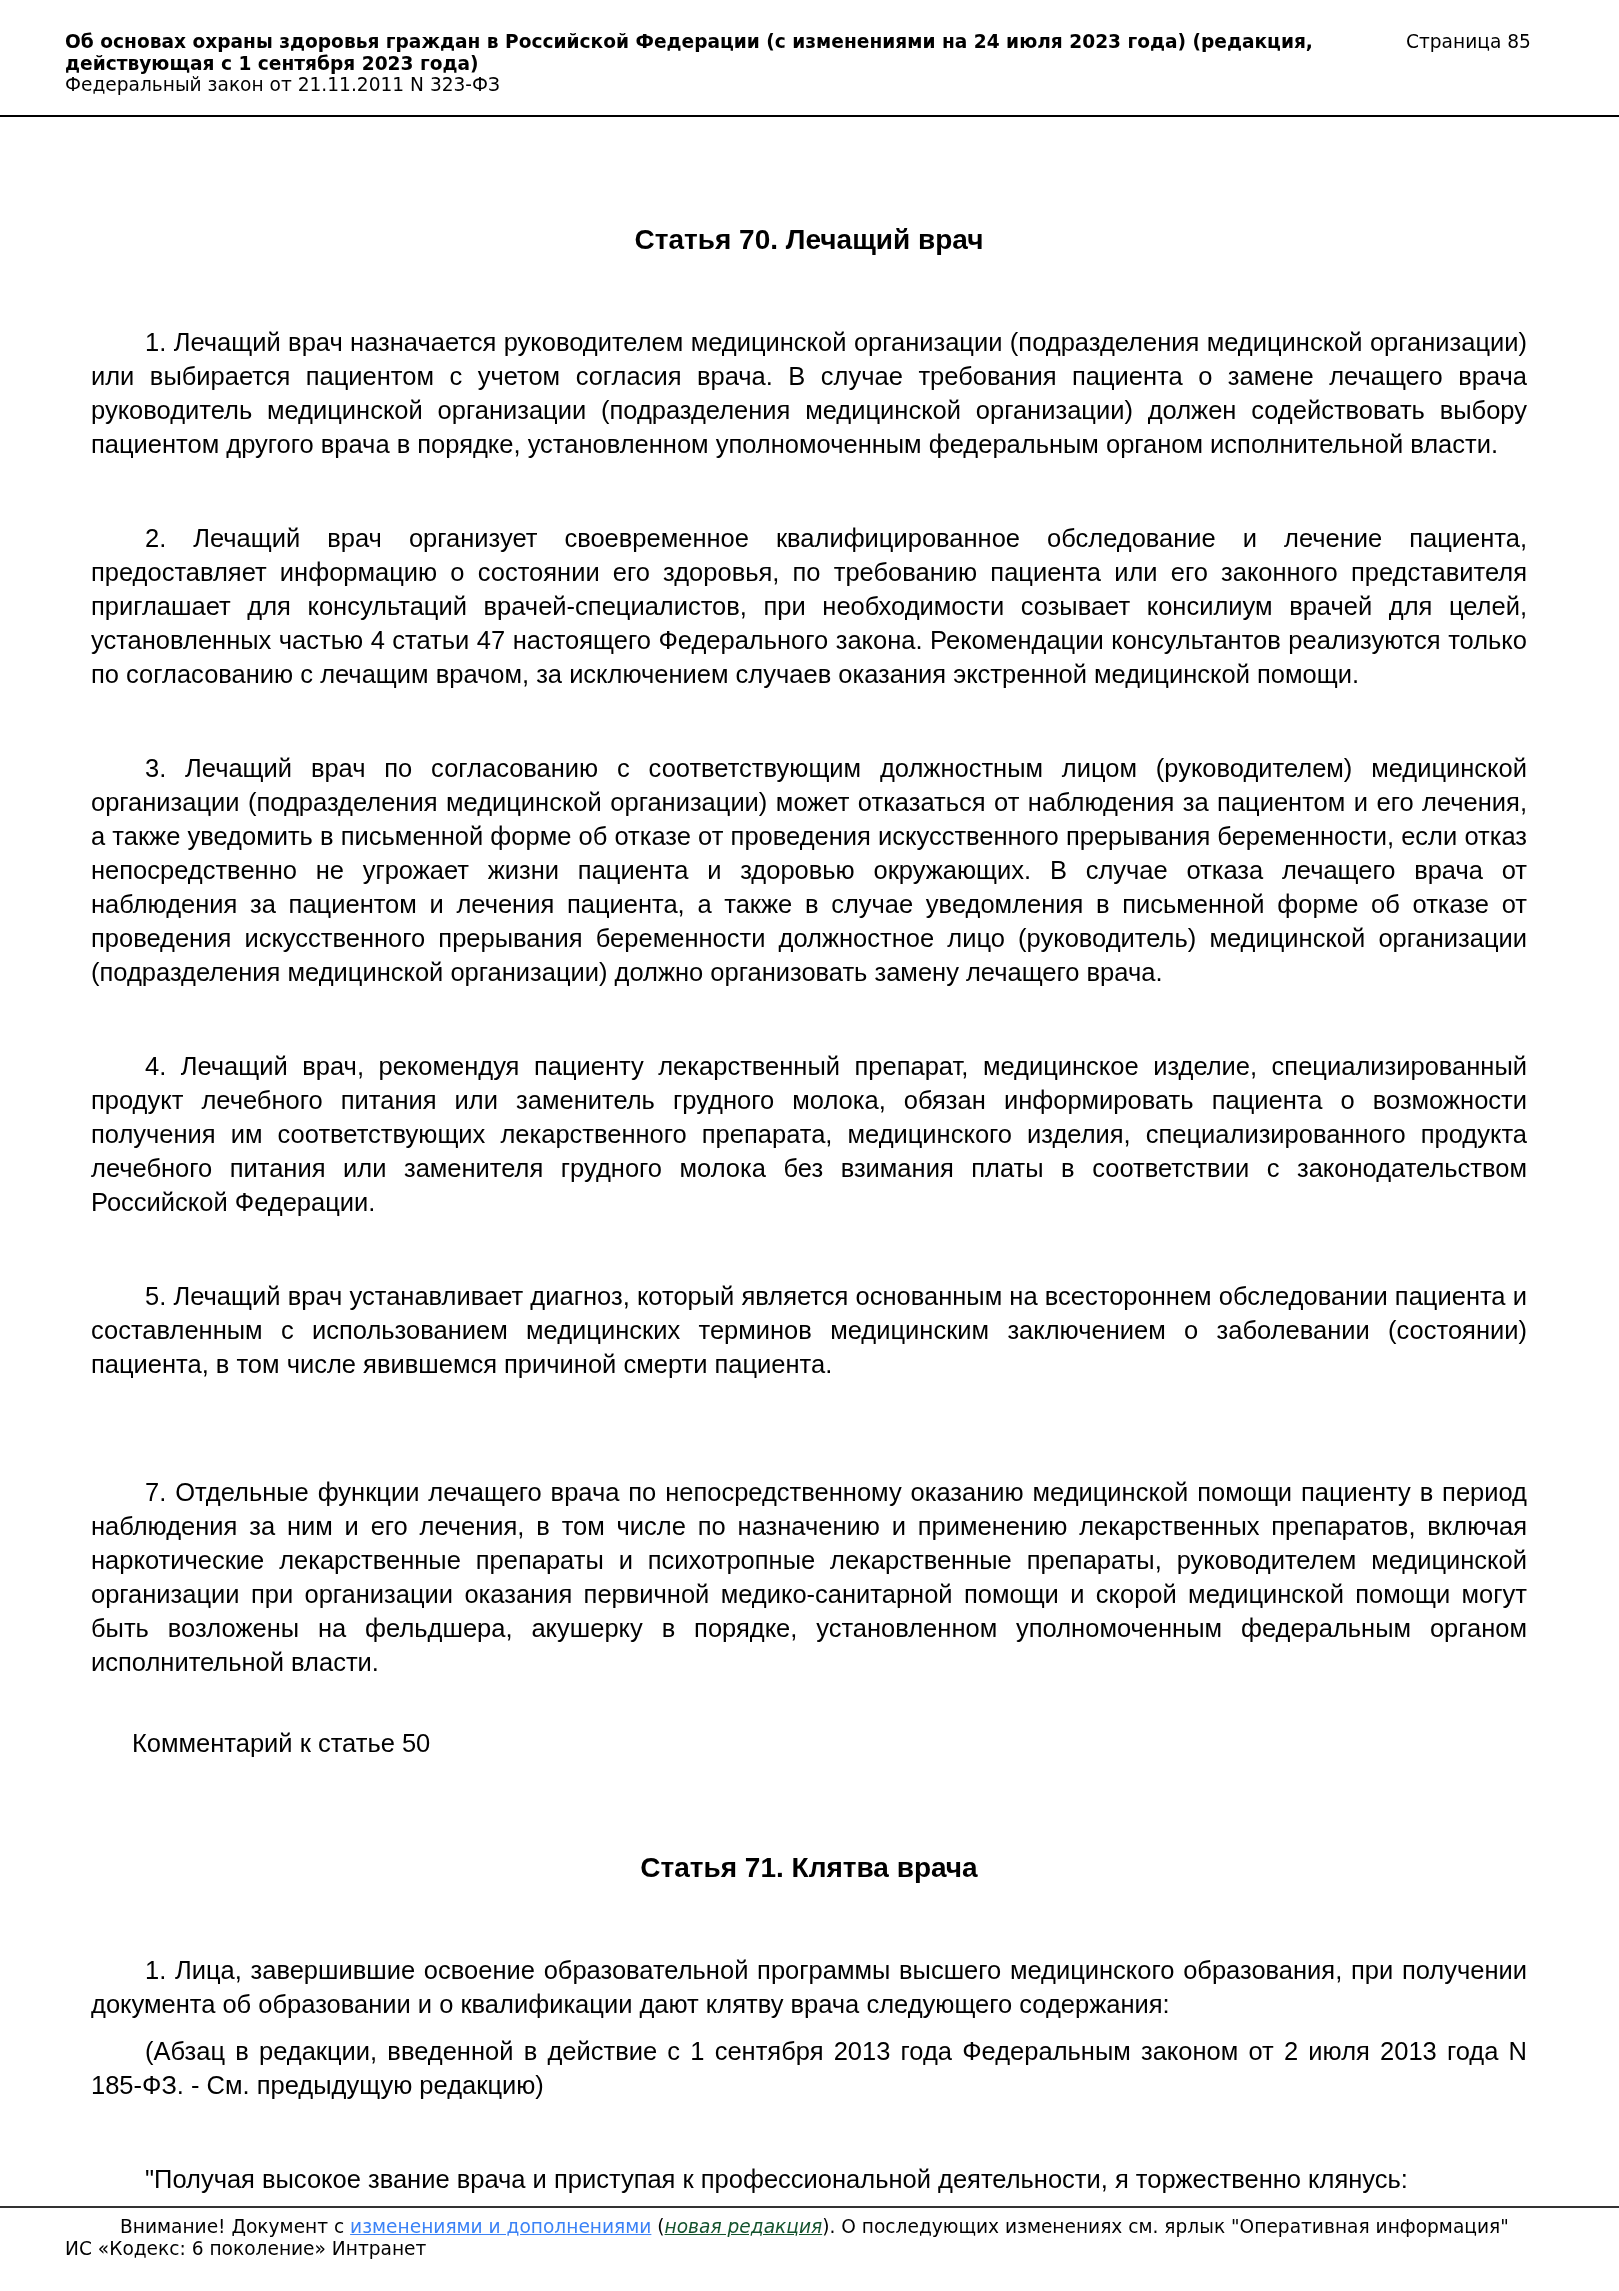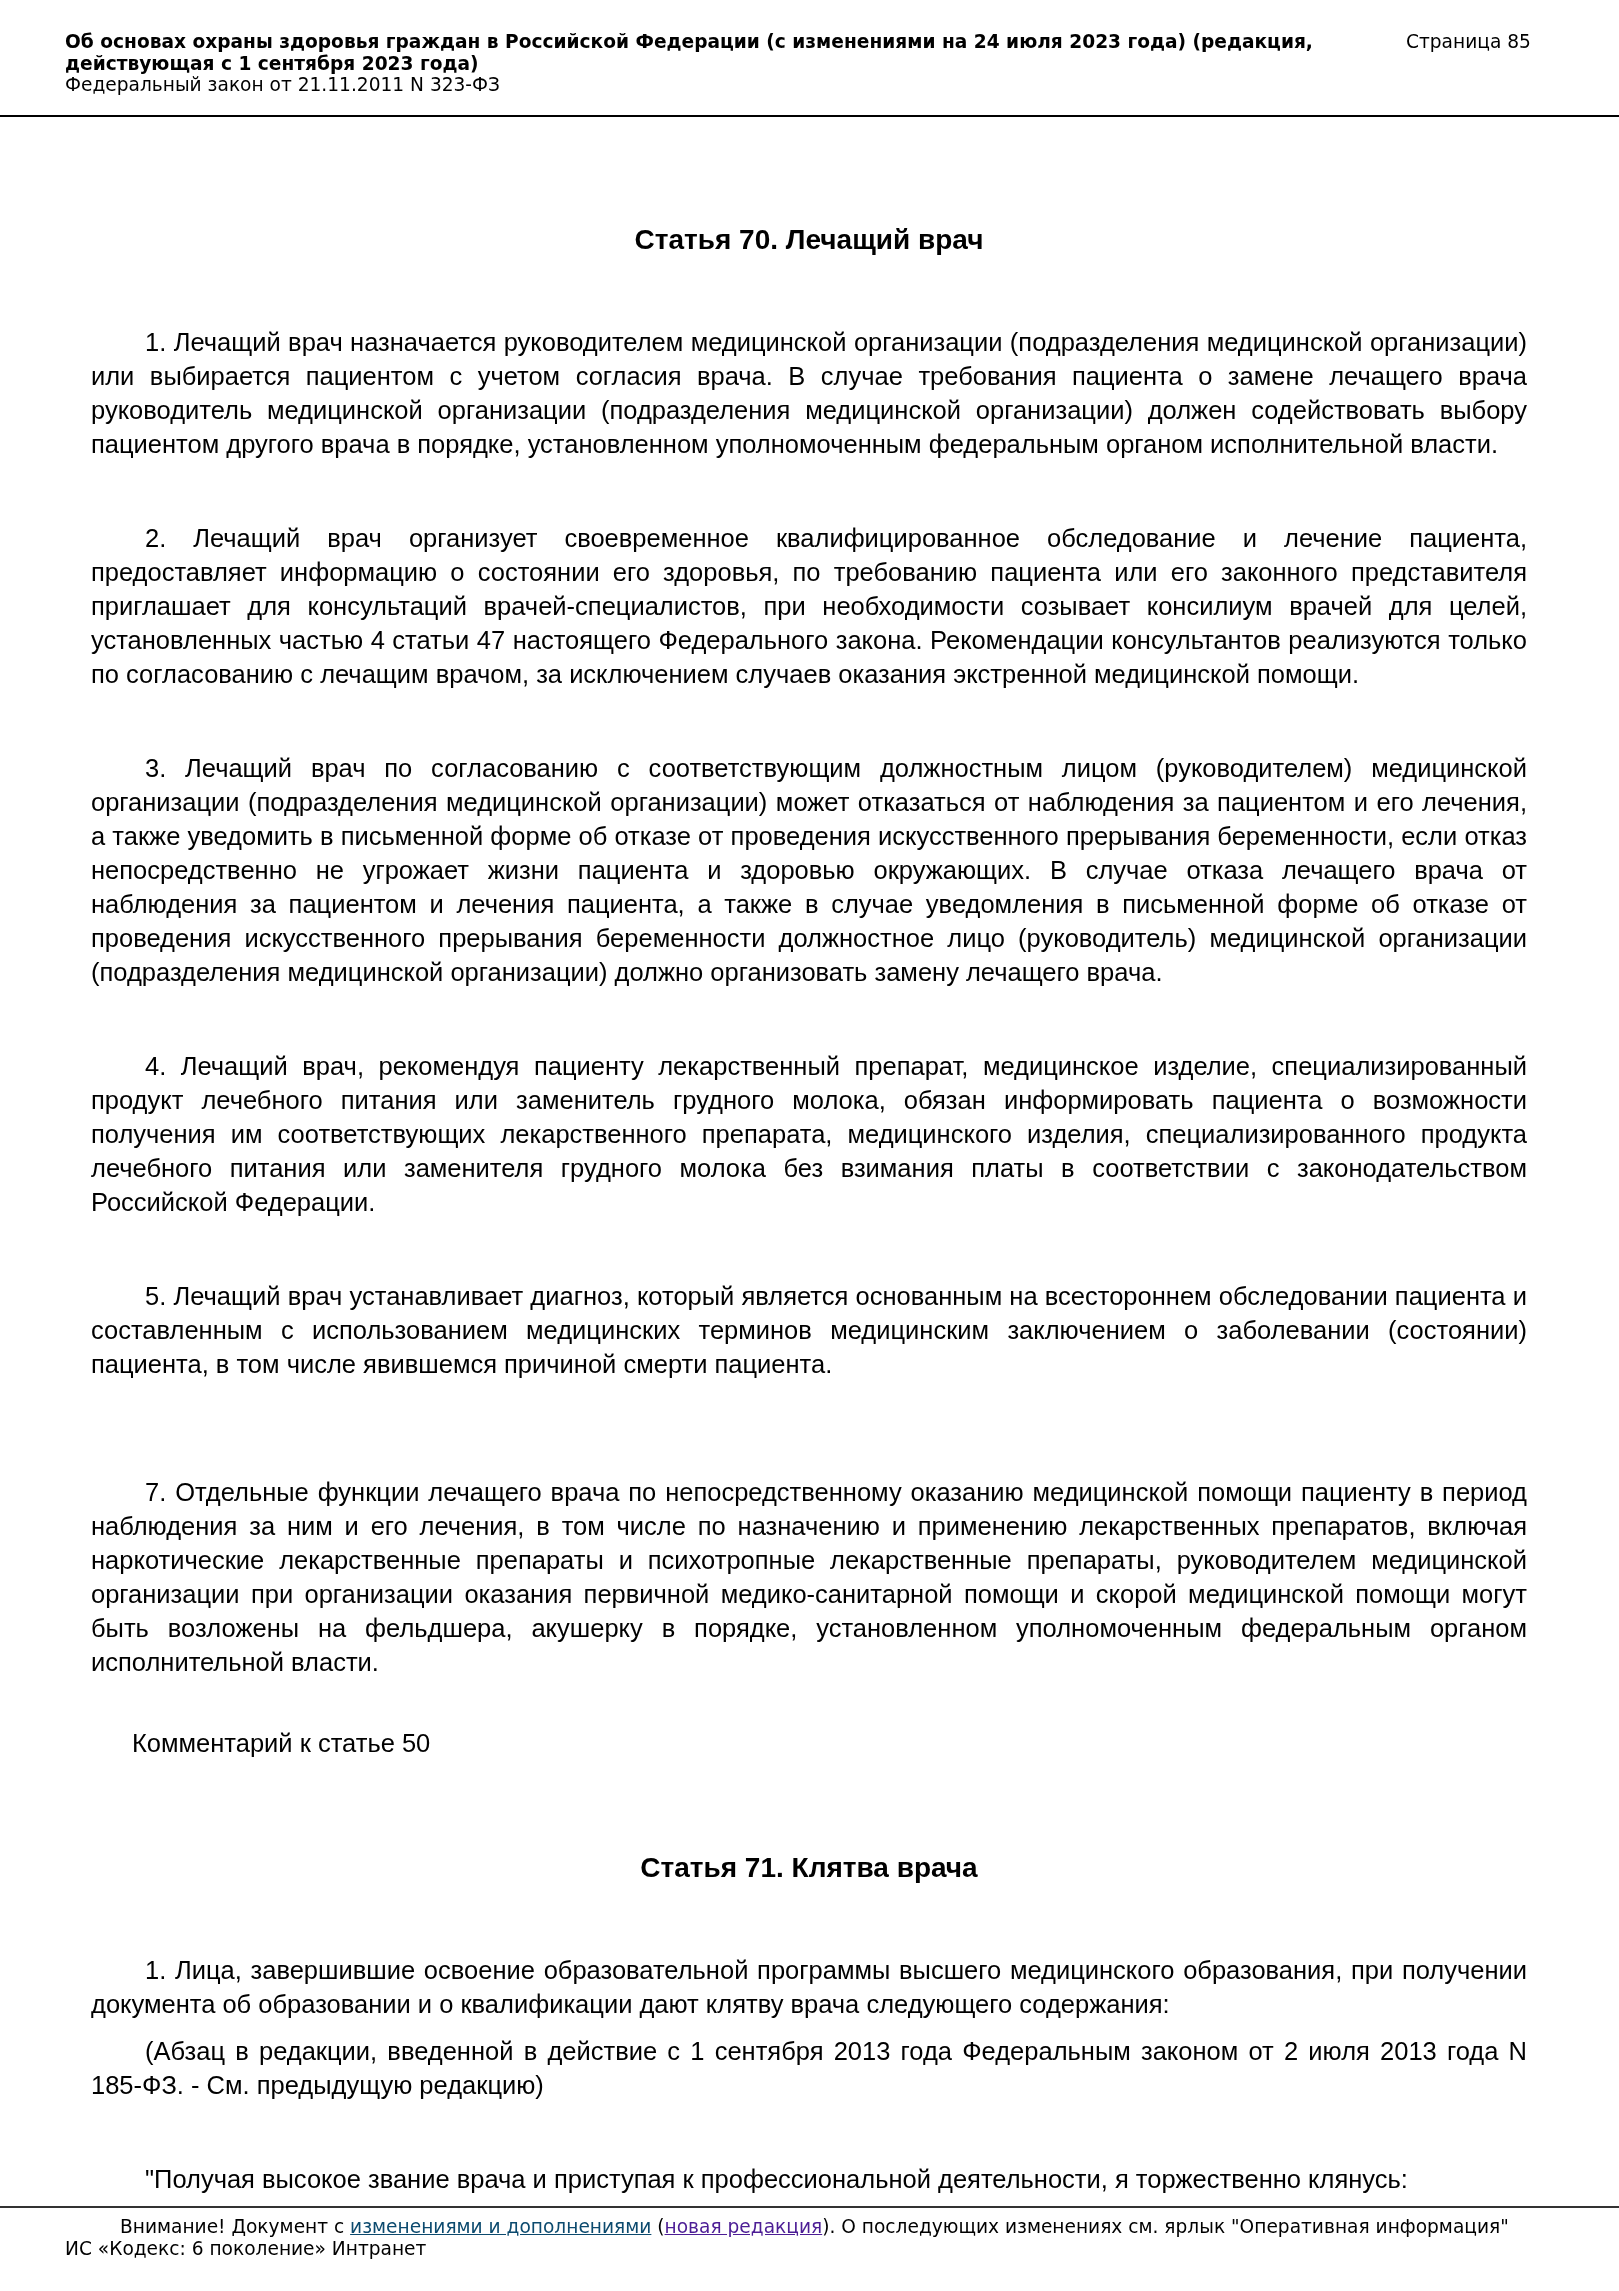--- a/index.html
+++ b/index.html
@@ -55,16 +55,16 @@
   <h2 class="art-title">Статья 71. Клятва врача</h2>
   <div class="gap-title"></div>
   <p class="p">1. Лица, завершившие освоение образовательной программы высшего медицинского образования, при получении документа об образовании и о квалификации дают клятву врача следующего содержания:</p>
   <p class="p">(Абзац в редакции, введенной в действие с 1 сентября 2013 года Федеральным законом от 2 июля 2013 года N 185-ФЗ. - См. предыдущую редакцию)</p>
   <div class="gap"></div>
   <p class="p">"Получая высокое звание врача и приступая к профессиональной деятельности, я торжественно клянусь:</p>
 </div>
 
 <div class="ftr-rule"></div>
 <div class="ftr">
-  <div class="ftr-notice"><span>Внимание! Документ с </span><a style="color: #0c4a6e;">изменениями и дополнениями</a><span> (</span><a style="color: #4c1d95;">новая редакция</a><span>). О последующих изменениях см. ярлык "Оперативная информация"</span></div>
+  <div class="ftr-notice"><span>Внимание! Документ с </span><a style="color: #3b82f6;">изменениями и дополнениями</a><span> (</span><a style="color: #14532d; font-style: italic;">новая редакция</a><span>). О последующих изменениях см. ярлык "Оперативная информация"</span></div>
   <div>ИС «Кодекс: 6 поколение» Интранет</div>
 </div>
 
 
 </body></html>

